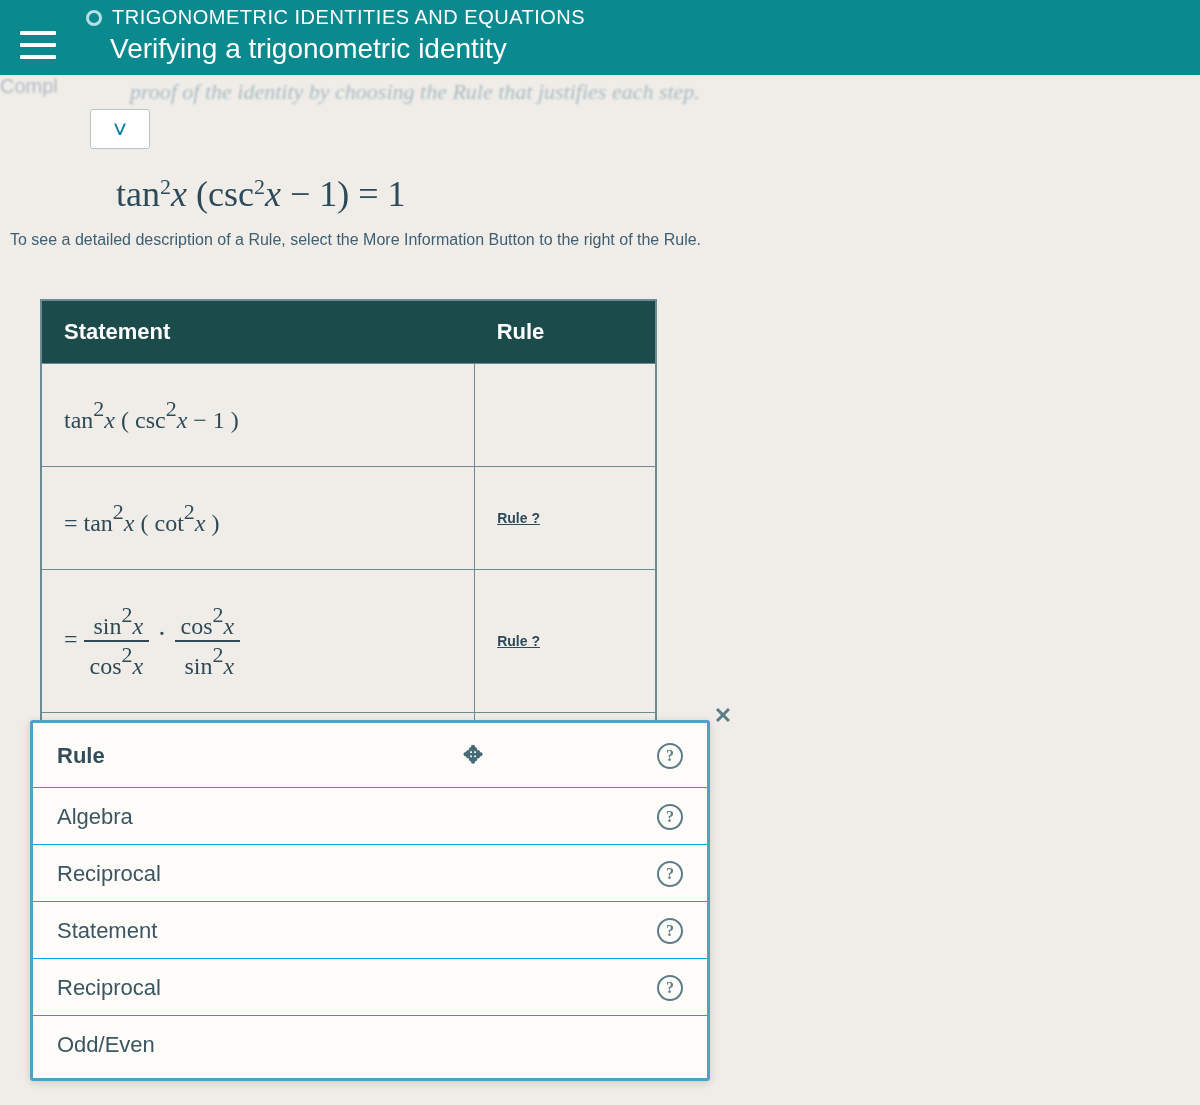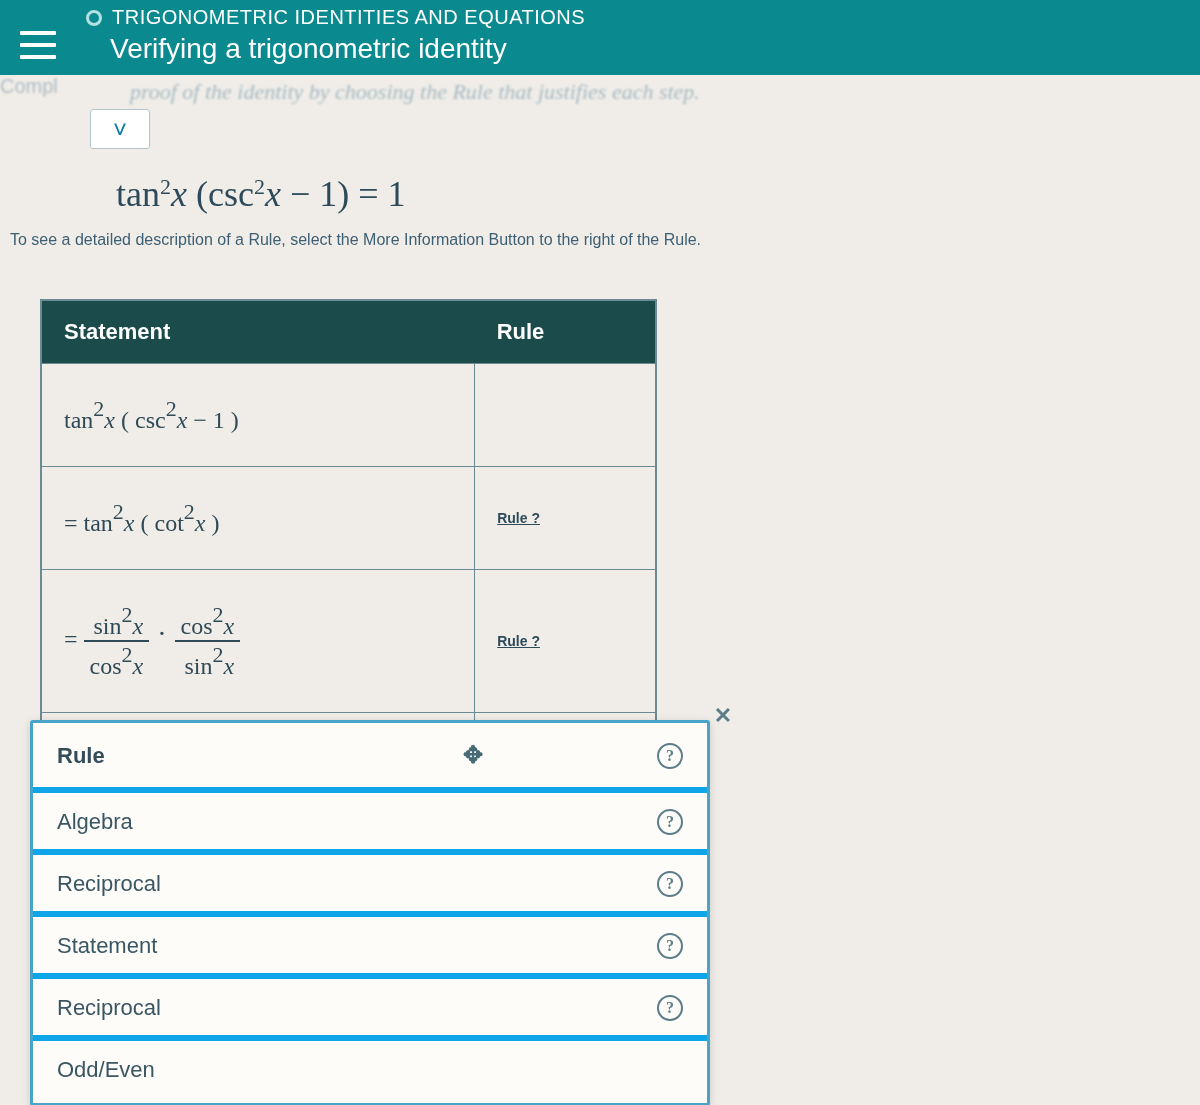--- a/index.html
+++ b/index.html
@@ -130,21 +130,21 @@
     font-size: 22px; font-weight: 600; color: #344d58;
     padding: 20px 24px 18px;
     position:relative;
     display:flex; justify-content:space-between; align-items:center;
   }
   .move-icon {
     position:absolute; left:430px; top:18px;
     font-size:24px; color:#466a76; cursor:move;
   }
   .popup-row {
-    border-top:6px solid #0ea5e9;
+    border-top:1px solid #0ea5e9;
     display:flex; justify-content:space-between; align-items:center;
     padding: 16px 24px 14px;
     font-size: 22px; color: #3a5662;
     cursor:pointer;
   }
   .info-ico {
     width:26px; height:26px; border:2px solid #5b7c88; border-radius:50%;
     display:inline-flex; align-items:center; justify-content:center;
     font-size:16px; font-weight:bold; color:#5b7c88; font-family:Georgia,serif;
   }

